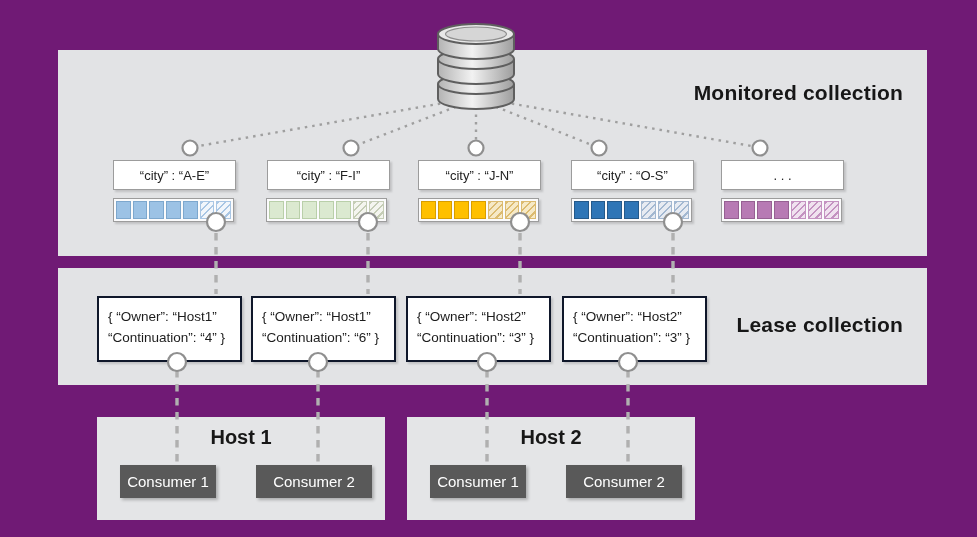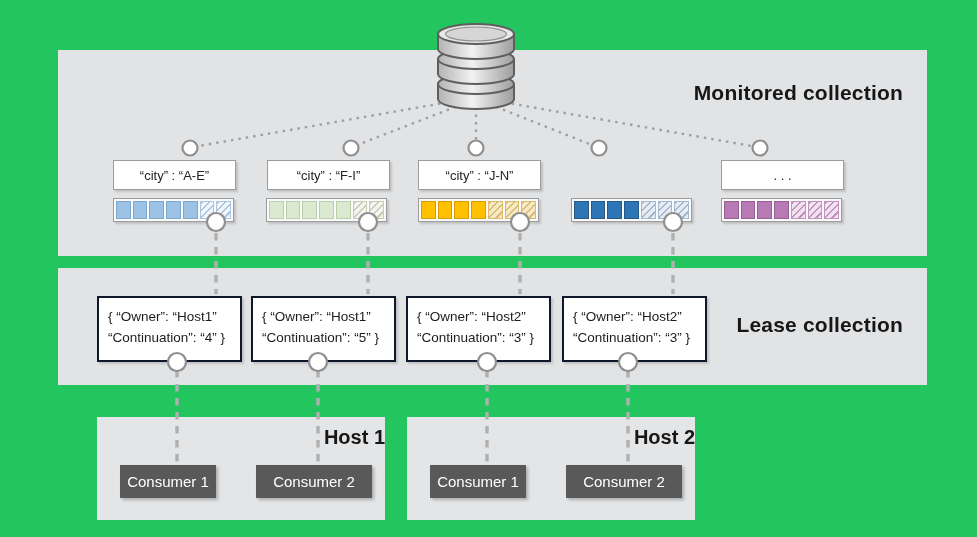--- a/index.html
+++ b/index.html
@@ -1,17 +1,17 @@
 <!DOCTYPE html>
 <html><head>
 <meta charset="utf-8">
 <style>
   html,body{margin:0;padding:0;background:#ffffff;}
   .canvas{
-    position:relative;width:977px;height:537px;background:#22c55e;
+    position:relative;width:977px;height:537px;background:#701a75;
     font-family:"Liberation Sans",sans-serif;overflow:hidden;
   }
   .band{position:absolute;left:58px;width:869px;background:#e2e3e5;}
   .band.monitored{top:50px;height:206px;}
   .band.lease{top:268px;height:117px;}
   .band-title{
     position:absolute;right:24px;font-size:21px;font-weight:700;color:#171717;
     letter-spacing:0.2px;white-space:nowrap;
   }
   .band.monitored .band-title{top:31px;}
@@ -34,21 +34,21 @@
     position:absolute;top:296px;height:66px;width:145px;background:#ffffff;
     border:2px solid #0f172a;box-shadow:2px 2px 2px rgba(0,0,0,0.15);
     box-sizing:border-box;padding:8px 4px 0 9px;
     font-size:13.5px;line-height:21px;color:#1c1c1c;white-space:nowrap;
   }
 
   .host{
     position:absolute;top:417px;width:288px;height:103px;background:#e4e5e7;
   }
   .host-title{
-    position:absolute;top:9px;left:0;width:100%;text-align:right;
+    position:absolute;top:9px;left:0;width:100%;text-align:center;
     font-size:20px;font-weight:700;color:#171717;
   }
   .consumer{
     position:absolute;top:48px;height:33px;background:#595959;color:#ffffff;
     display:flex;align-items:center;justify-content:center;font-size:15px;
     box-shadow:2px 2px 3px rgba(0,0,0,0.25);
   }
   .consumer.c1{left:23px;width:96px;}
   .consumer.c2{left:159px;width:116px;}
 
@@ -72,20 +72,23 @@
 
   <div class="plabel" style="left:113px;">
     <span>“city” : “A-E”</span>
   </div>
   <div class="plabel" style="left:418px;">
     <span>“city” : “J-N”</span>
   </div>
   <div class="plabel" style="left:267px;">
     <span>“city” : “F-I”</span>
   </div>
+  <div class="plabel" style="left:571px;">
+    <span>“city” : “O-S”</span>
+  </div>
   <div class="plabel" style="left:721px;">
     <span>. . .</span>
   </div>
 
   <div class="bar" style="left:113px;">
       <div class="cell" style="background: rgb(156, 194, 229); border: 1px solid rgb(125, 167, 205);"></div>
       <div class="cell" style="background: rgb(156, 194, 229); border: 1px solid rgb(125, 167, 205);"></div>
       <div class="cell" style="background: rgb(156, 194, 229); border: 1px solid rgb(125, 167, 205);"></div>
       <div class="cell" style="background: rgb(156, 194, 229); border: 1px solid rgb(125, 167, 205);"></div>
       <div class="cell" style="background: rgb(156, 194, 229); border: 1px solid rgb(125, 167, 205);"></div>
@@ -128,21 +131,21 @@
       <div class="cell" style="background: repeating-linear-gradient(135deg, rgb(196, 147, 193) 0px, rgb(196, 147, 193) 2px, rgb(240, 226, 239) 2px, rgb(240, 226, 239) 5px); border: 1px solid rgb(196, 147, 193);"></div>
       <div class="cell" style="background: repeating-linear-gradient(135deg, rgb(196, 147, 193) 0px, rgb(196, 147, 193) 2px, rgb(240, 226, 239) 2px, rgb(240, 226, 239) 5px); border: 1px solid rgb(196, 147, 193);"></div>
     </div>
 
   <div class="lease-box" style="left:97px;">
     <div>{ “Owner”: “Host1”</div>
     <div>“Continuation”: “4” }</div>
   </div>
   <div class="lease-box" style="left:251px;">
     <div>{ “Owner”: “Host1”</div>
-    <div>“Continuation”: “5” }</div>
+    <div>“Continuation”: “6” }</div>
   </div>
   <div class="lease-box" style="left:406px;">
     <div>{ “Owner”: “Host2”</div>
     <div>“Continuation”: “3” }</div>
   </div>
   <div class="lease-box" style="left:562px;">
     <div>{ “Owner”: “Host2”</div>
     <div>“Continuation”: “3” }</div>
   </div>
 

